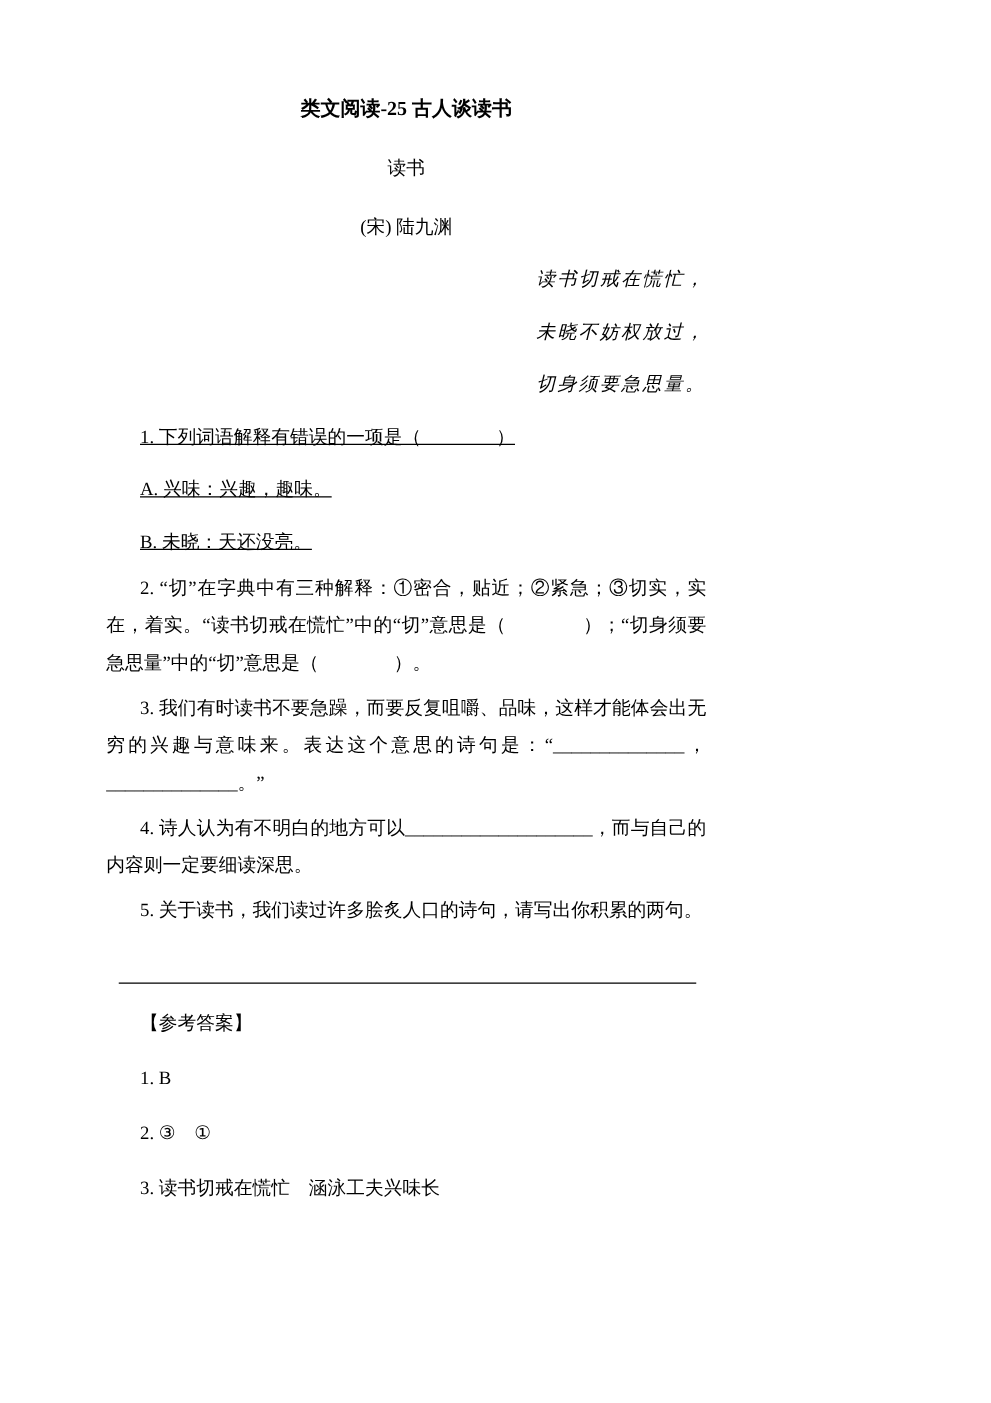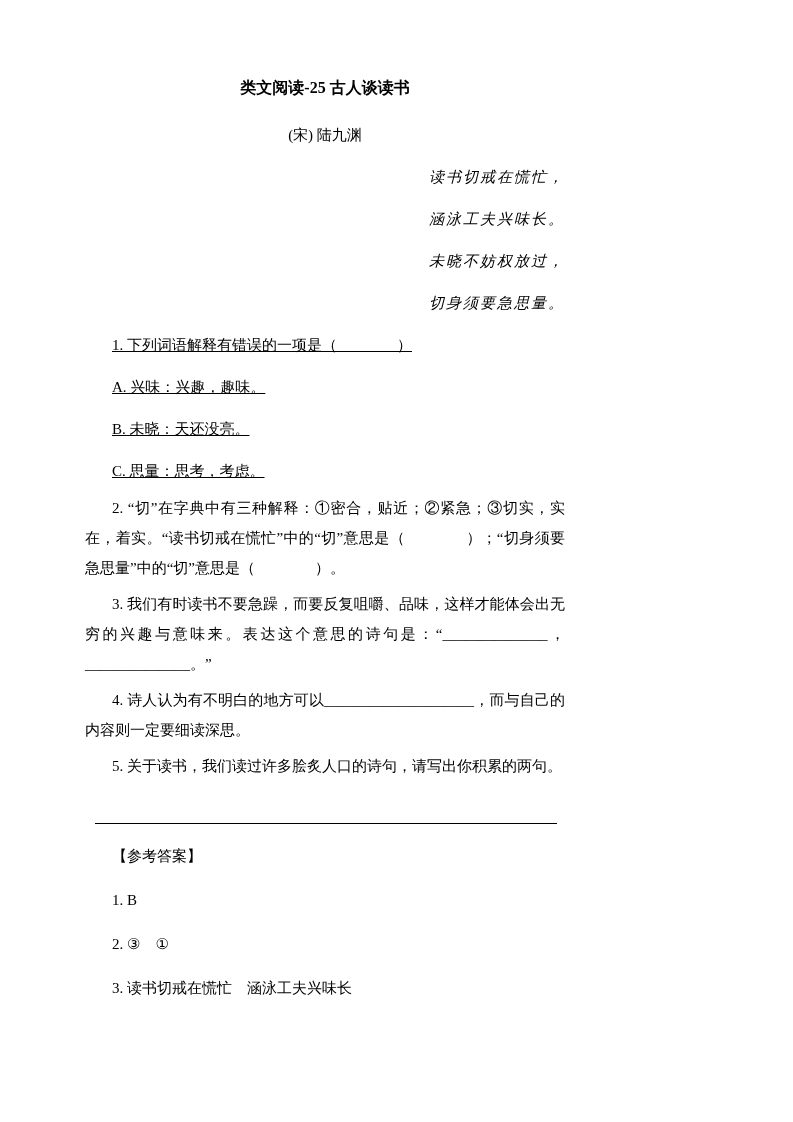--- a/index.html
+++ b/index.html
@@ -66,31 +66,30 @@
     text-indent: 27px;
   }
 </style>
 </head>
 <body>
 
 <div class="page">
 
   <h1 class="doc-title">类文阅读-25 古人谈读书</h1>
 
+  <div class="head-block">读书</div>
   <div class="head-block">(宋) 陆九渊</div>
 
   <div class="poem-line">读书切戒在慌忙，</div>
-  <div class="poem-line">涵泳工夫兴味长。</div>
   <div class="poem-line">未晓不妨权放过，</div>
   <div class="poem-line">切身须要急思量。</div>
 
   <p class="q-stem">1. 下列词语解释有错误的一项是（　　　　）</p>
   <p class="q-option">A. 兴味：兴趣，趣味。</p>
   <p class="q-option">B. 未晓：天还没亮。</p>
-  <p class="q-option">C. 思量：思考，考虑。</p>
 
   <p class="q-para first">2. “切”在字典中有三种解释：①密合，贴近；②紧急；③切实，实在，着实。“读书切戒在慌忙”中的“切”意思是（　　　　）；“切身须要急思量”中的“切”意思是（　　　　）。</p>
   <p class="q-para">3. 我们有时读书不要急躁，而要反复咀嚼、品味，这样才能体会出无穷的兴趣与意味来。表达这个意思的诗句是：“______________，______________。”</p>
   <p class="q-para">4. 诗人认为有不明白的地方可以____________________，而与自己的内容则一定要细读深思。</p>
   <p class="q-para">5. 关于读书，我们读过许多脍炙人口的诗句，请写出你积累的两句。</p>
 
   <hr class="divider">
 
   <p class="answers-header">【参考答案】</p>
   <p class="answer-item">1. B</p>

